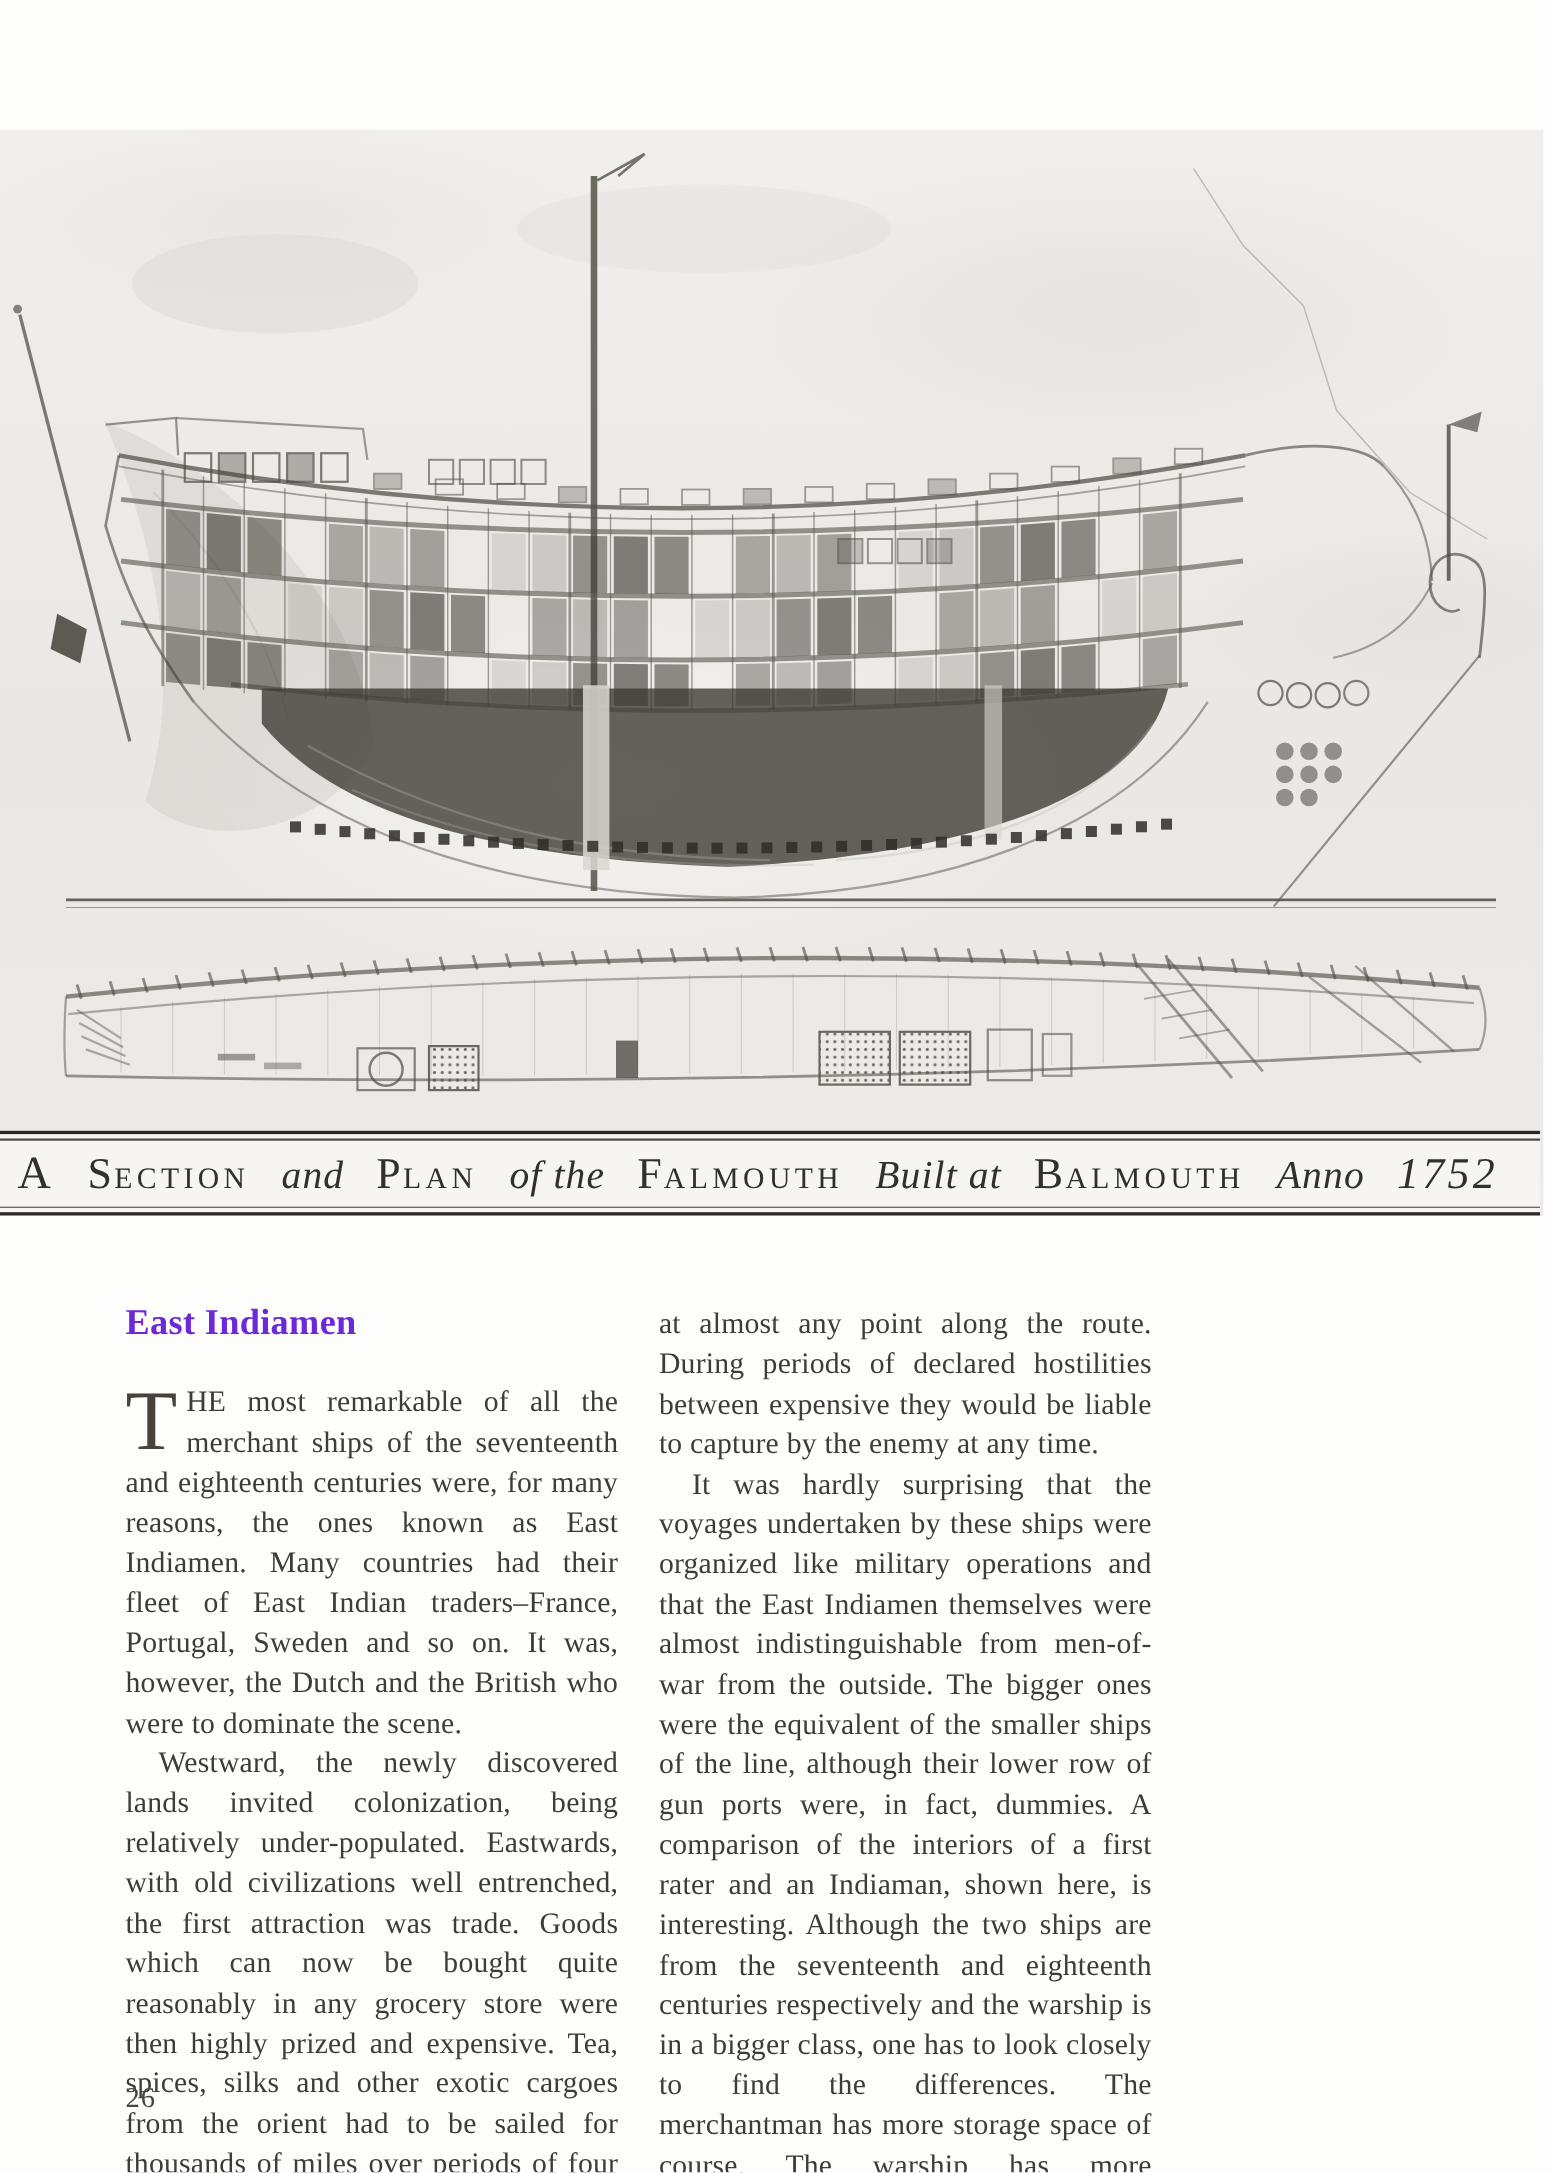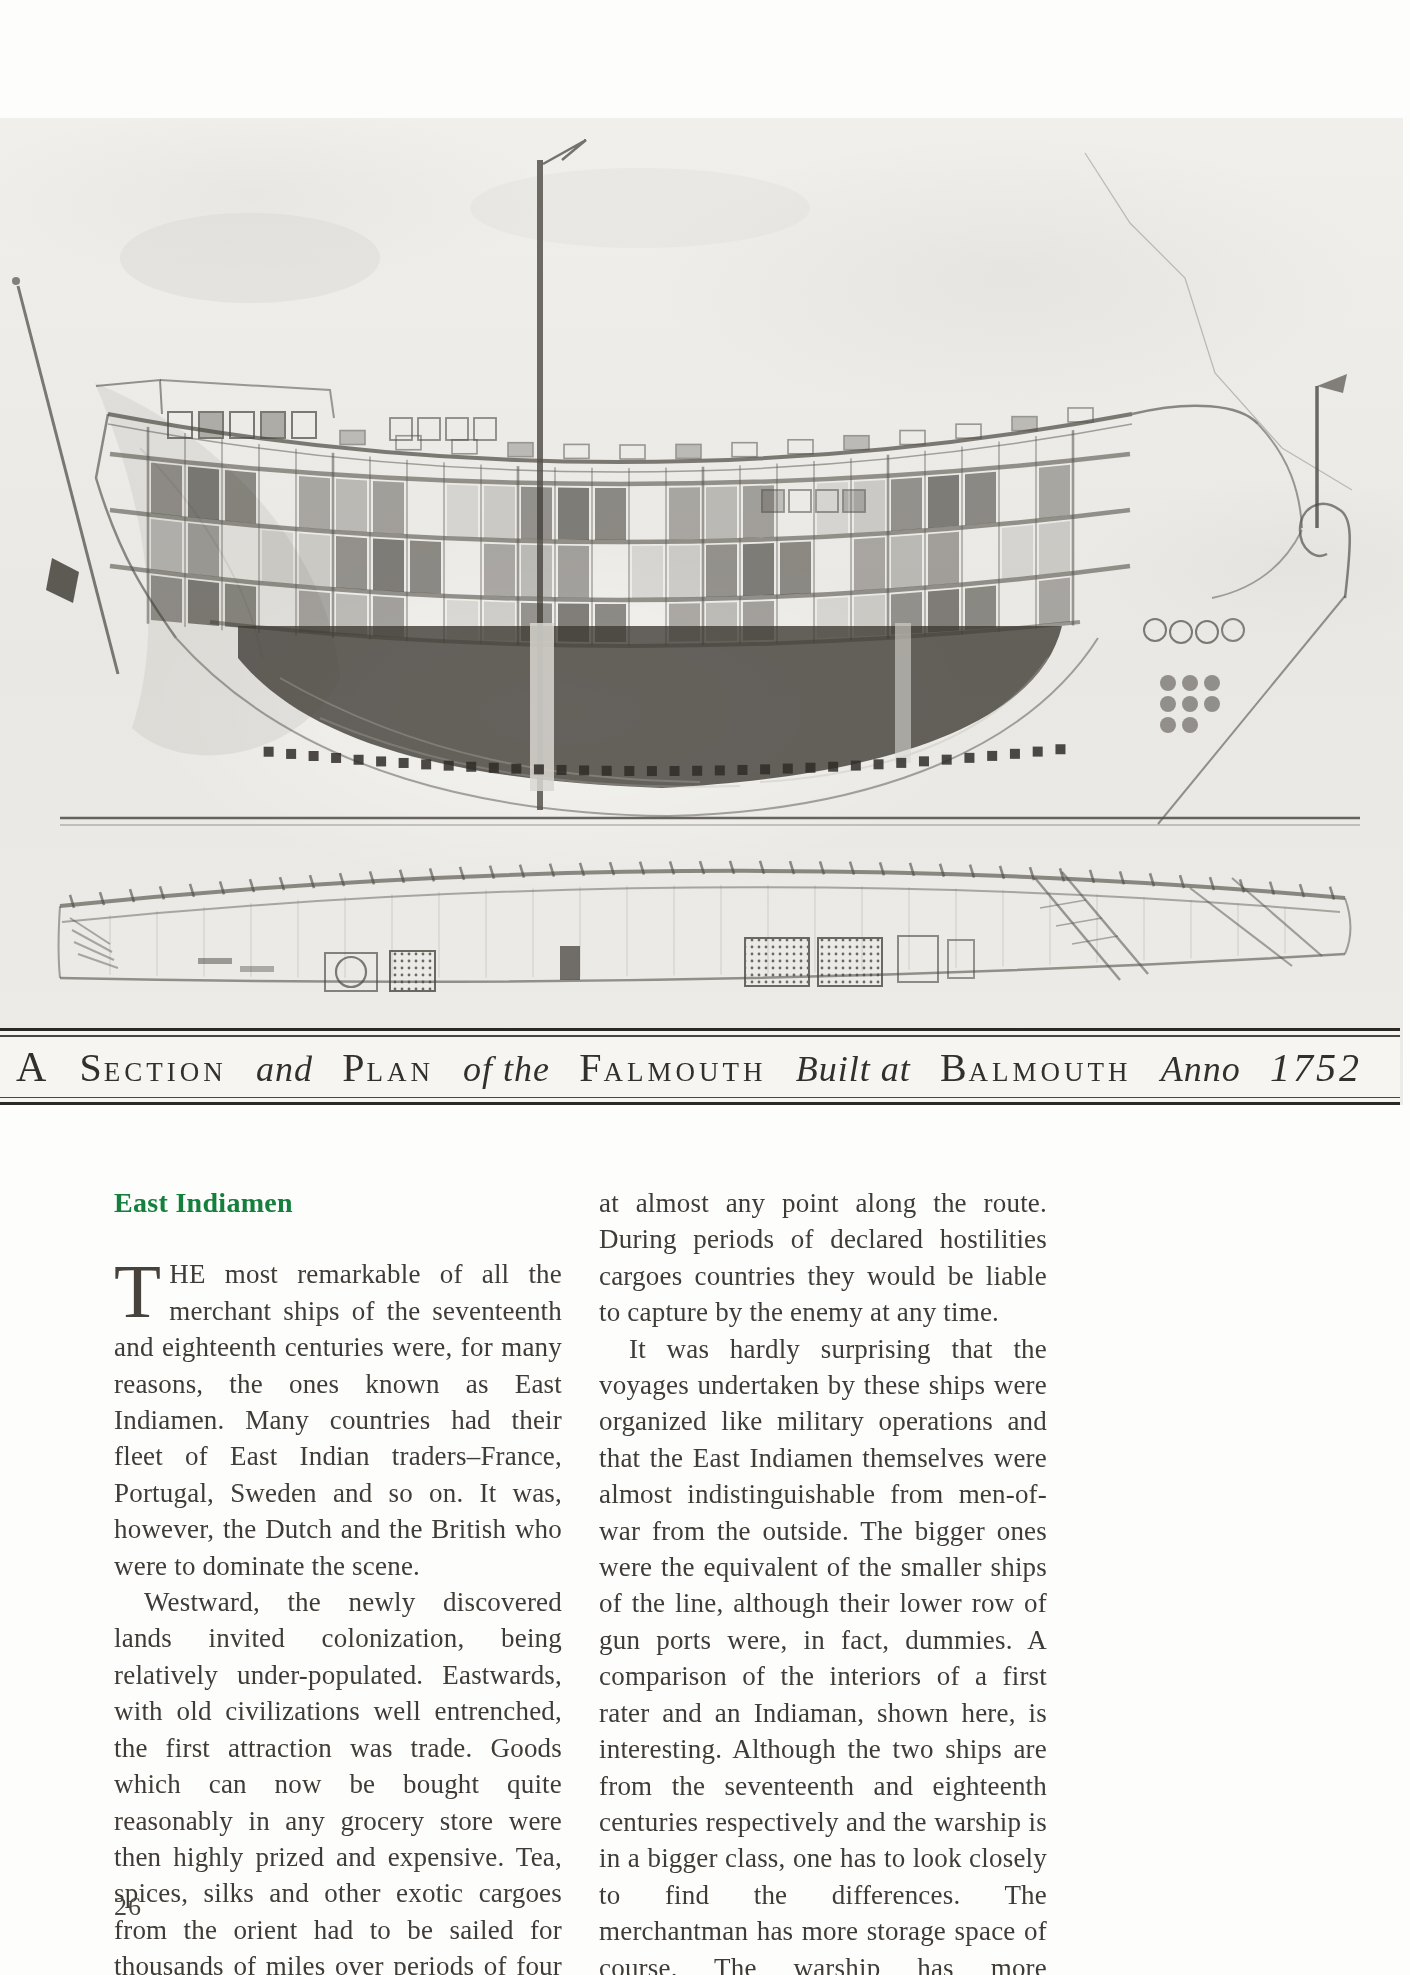--- a/index.html
+++ b/index.html
@@ -47,21 +47,21 @@
   .cap-word .ini{font-size:40px;letter-spacing:2px;}
   .cap-script{font-style:italic;font-size:36px;letter-spacing:1px;}
   .cap-year{font-style:italic;font-size:40px;letter-spacing:3px;}
   
   .text-columns{
     position:absolute;left:114px;top:1185px;width:934px;
     display:flex;gap:37px;
   }
   .col{width:448px;font-size:27px;line-height:36.4px;text-align:justify;letter-spacing:.2px;}
   .col h3{
-    font-size:28px;margin:0 0 35px 0;font-weight:bold;color:#15803d;letter-spacing:.3px;
+    font-size:33px;margin:0 0 35px 0;font-weight:bold;color:#6d28d9;letter-spacing:.3px;
   }
   .col p{margin:0;}
   .indent{text-indent:30px;}
   .dropcap{
     float:left;
     font-size:77px;line-height:60px;
     padding:5px 8px 0 0;
     color:#47423c;
   }
   .page-number{
@@ -434,19 +434,19 @@
     </div>
   </div>
 
   <div class="text-columns">
     <div class="col">
       <h3>East Indiamen</h3>
       <p><span class="dropcap">T</span><span>HE most remarkable of all the merchant ships of the seventeenth and eighteenth centuries were, for many reasons, the ones known as East Indiamen. Many countries had their fleet of East Indian traders–France, Portugal, Sweden and so on. It was, however, the Dutch and the British who were to dominate the scene.</span></p>
       <p class="indent">Westward, the newly discovered lands invited colonization, being relatively under-populated. Eastwards, with old civilizations well entrenched, the first attraction was trade. Goods which can now be bought quite reasonably in any grocery store were then highly prized and expensive. Tea, spices, silks and other exotic cargoes from the orient had to be sailed for thousands of miles over periods of four or five months on an average passage, up to nine on a bad one. This also meant running the gauntlet of pirates and privateers</p>
     </div>
     <div class="col">
-      <p>at almost any point along the route. During periods of declared hostilities cargoes countries they would be liable to capture by the enemy at any time.</p>
+      <p>at almost any point along the route. During periods of declared hostilities between expensive they would be liable to capture by the enemy at any time.</p>
       <p class="indent">It was hardly surprising that the voyages undertaken by these ships were organized like military operations and that the East Indiamen themselves were almost indistinguishable from men-of-war from the outside. The bigger ones were the equivalent of the smaller ships of the line, although their lower row of gun ports were, in fact, dummies. A comparison of the interiors of a first rater and an Indiaman, shown here, is interesting. Although the two ships are from the seventeenth and eighteenth centuries respectively and the warship is in a bigger class, one has to look closely to find the differences. The merchantman has more storage space of course. The warship has more ornamentation (partly because it dates from the period of heavy ornamental detail). The drawing of the merchantman does not show</p>
     </div>
   </div>
 
   <div class="page-number">26</div>
 </div>
 
 </body></html>

